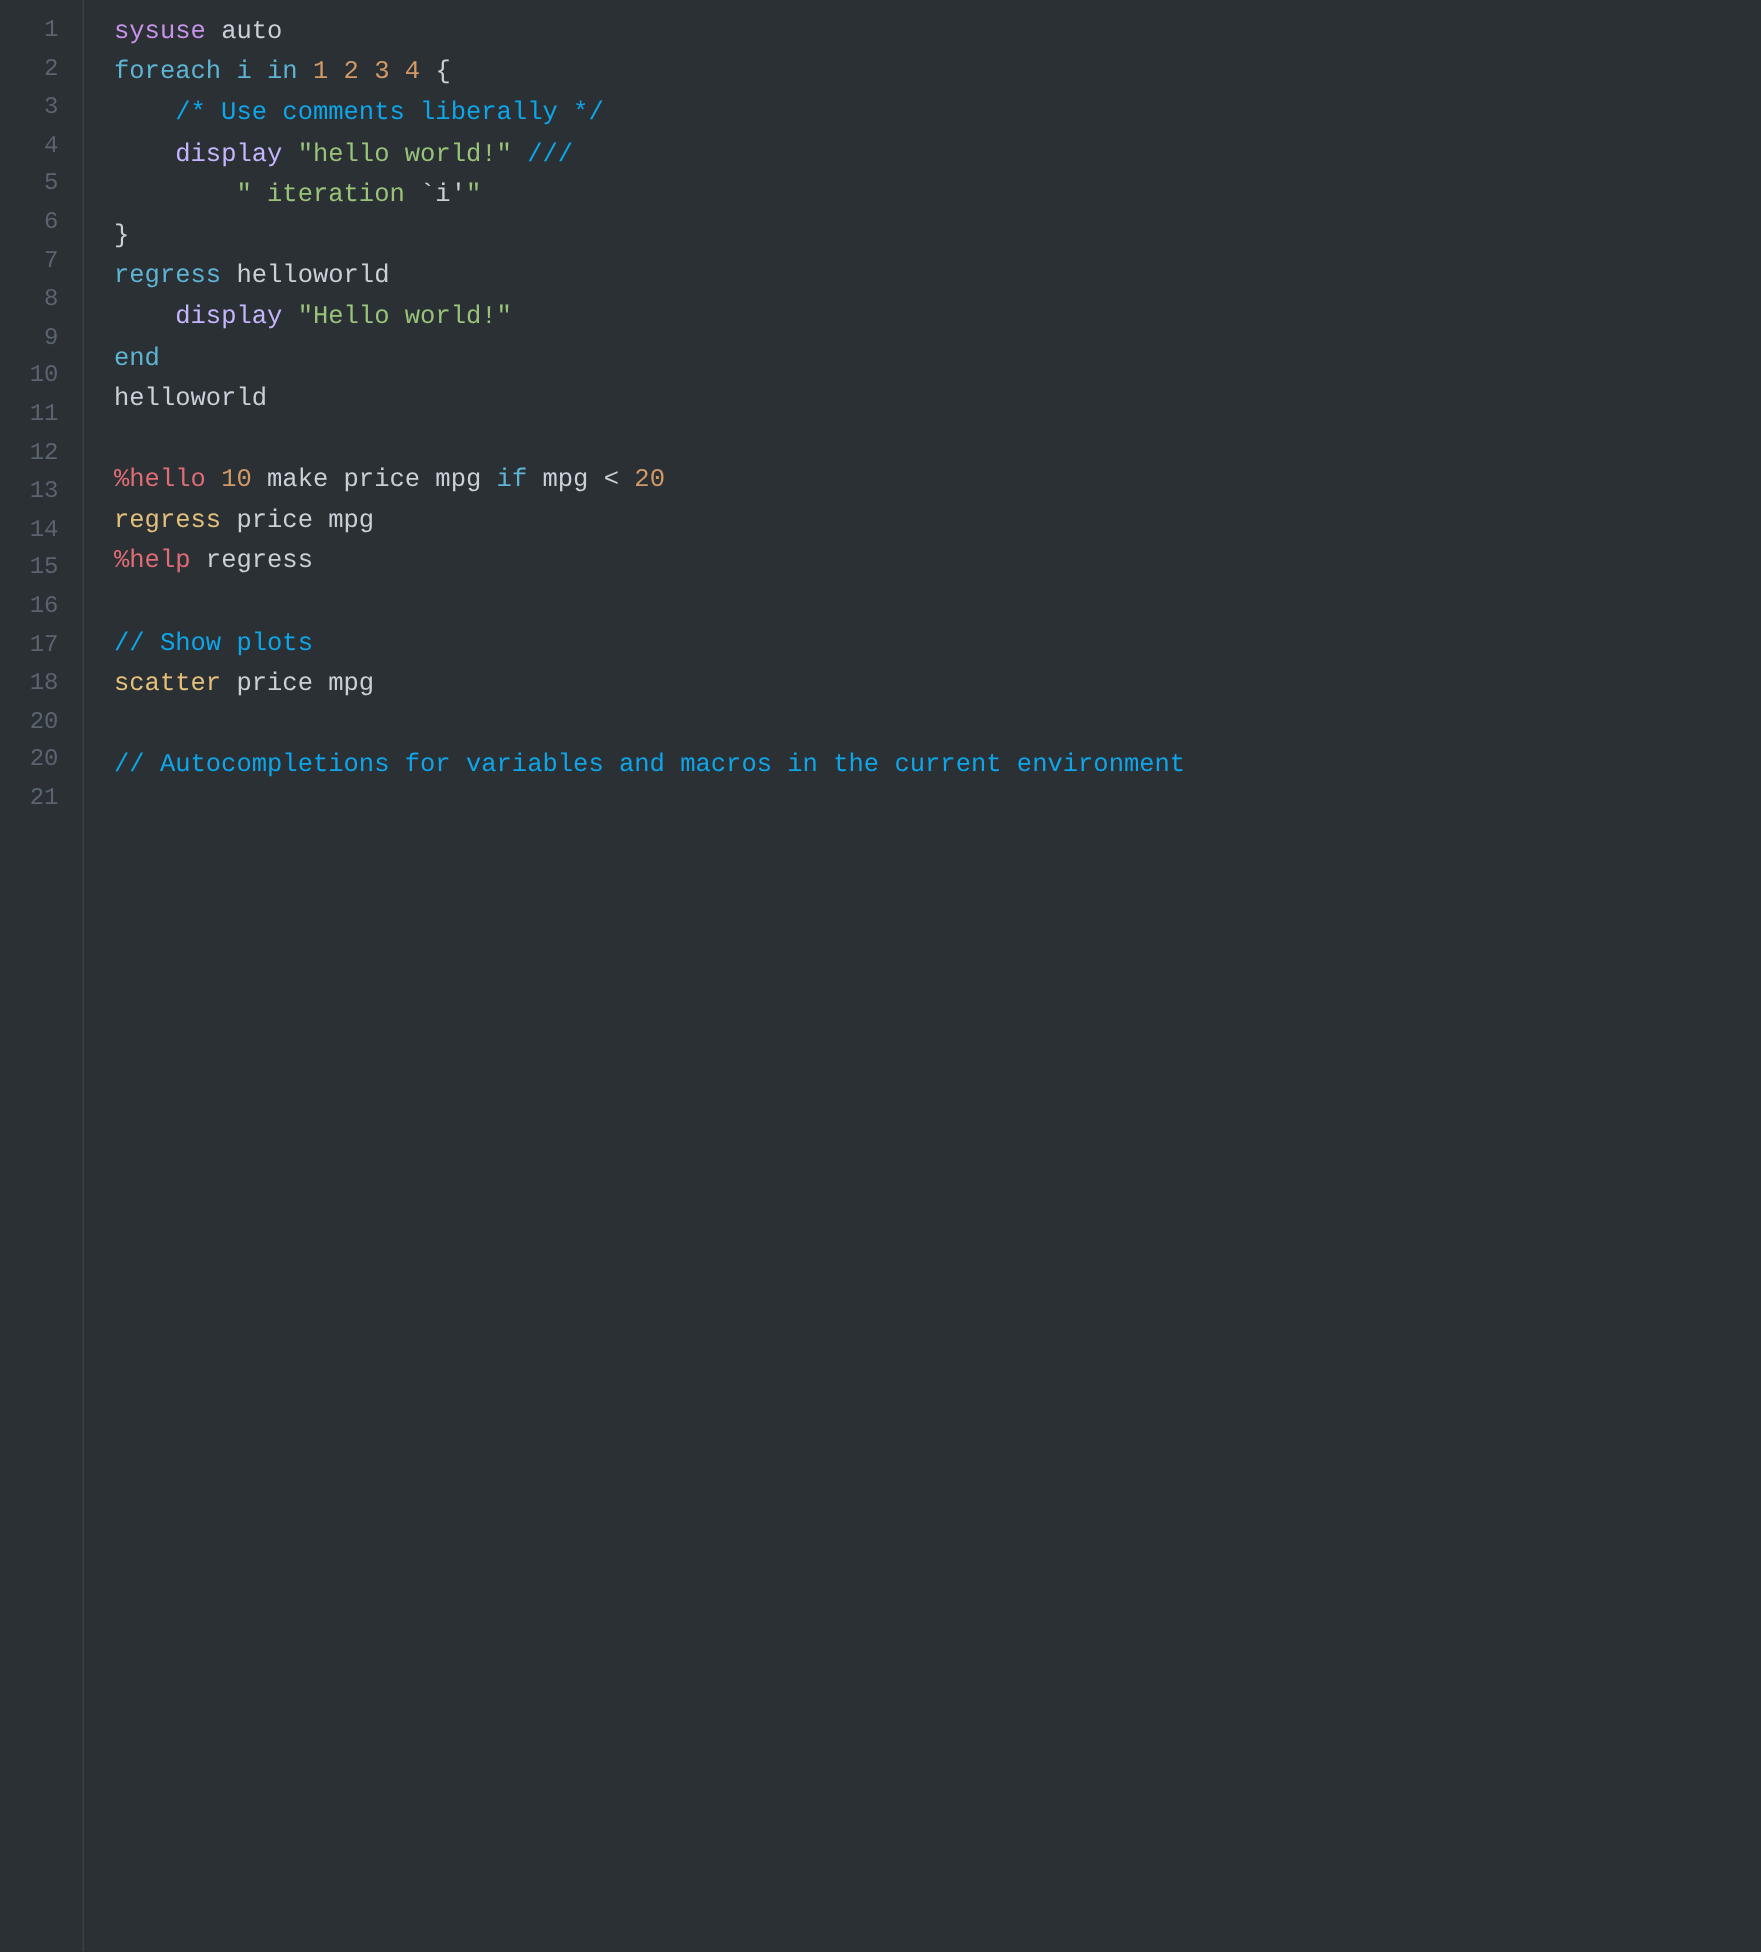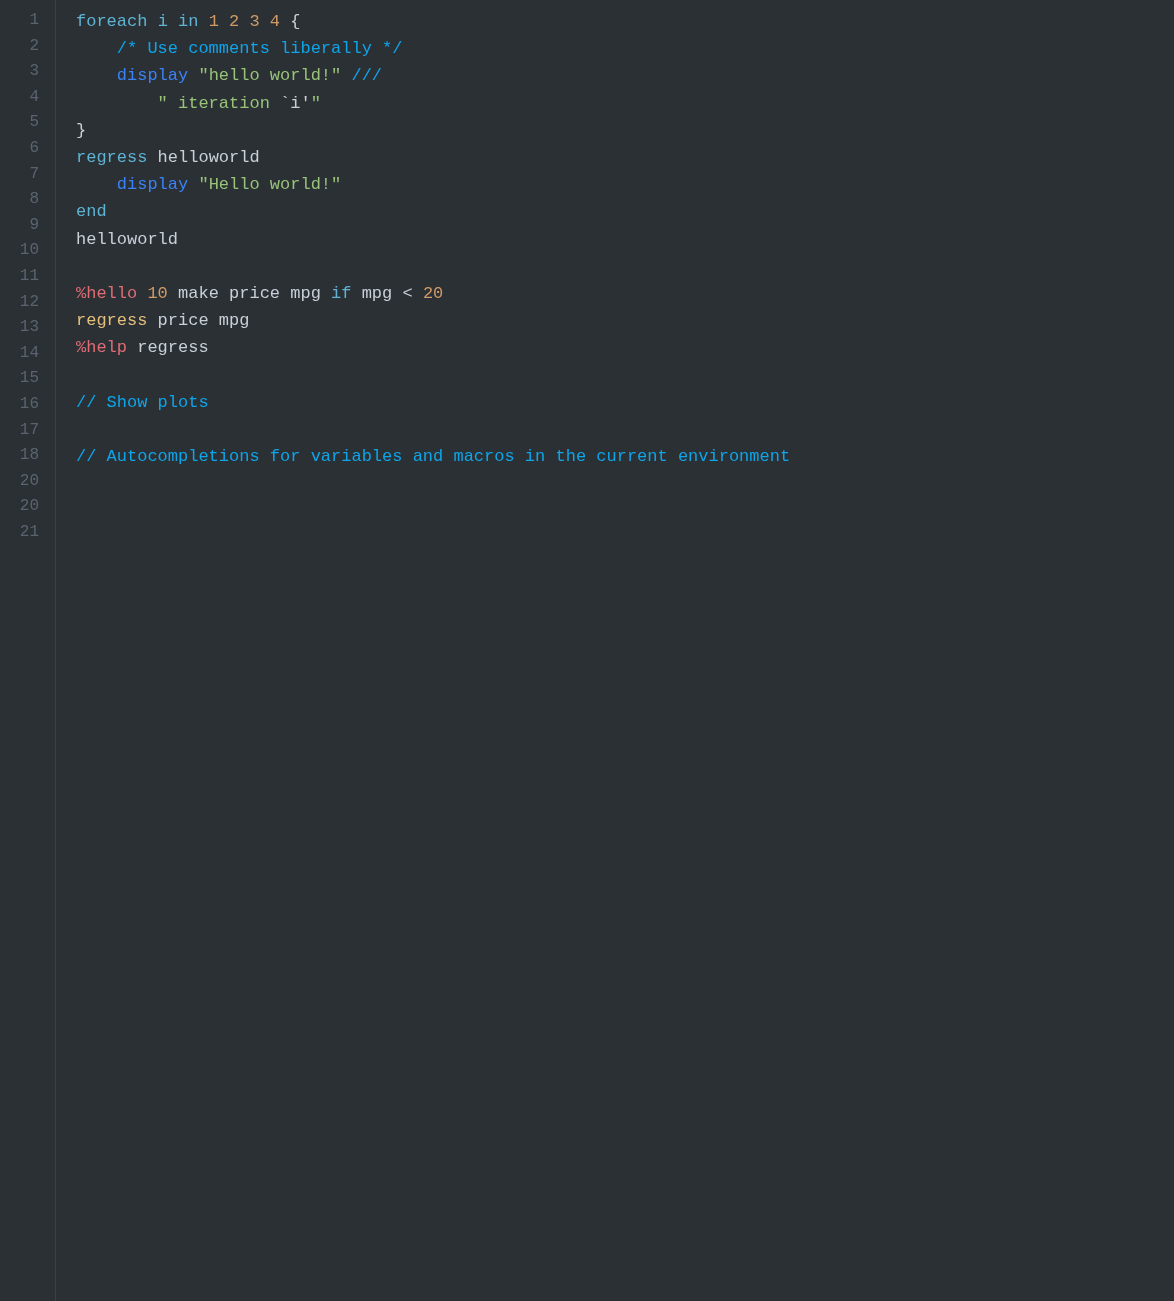--- a/index.html
+++ b/index.html
@@ -53,21 +53,21 @@
 
     .code-line {
       white-space: pre;
       line-height: 1.6;
       min-height: 1.6em;
     }
 
     
     .kw-blue { color: #5eb4d4; }       
     .kw-purple { color: #c792ea; }     
-    .kw-green { color: #3b82f6; }      
+    .kw-green { color: #c4b5fd; }      
     .kw-yellow { color: #e5c07b; }     
     .kw-orange { color: #d19a66; }     
     .str-string { color: #98c379; }           
     .comment { color: #0ea5e9; }        comments */
     .backtick { color: #c792ea; } 
     .pct-cmd { color: #e06c75; }       
     .normal { color: #c8d0d8; }
   </style>
 </head>
 <body>
@@ -90,32 +90,34 @@
       <div class="line-number">14</div>
       <div class="line-number">15</div>
       <div class="line-number">16</div>
       <div class="line-number">17</div>
       <div class="line-number">18</div>
       <div class="line-number">20</div>
       <div class="line-number">20</div>
       <div class="line-number">21</div>
     </div>
   <div class="code-area" id="code-area-container">
+  <div class="code-line"><span class="kw-purple">sysuse</span><span class="normal"> auto</span></div>
       <div class="code-line"><span class="kw-blue">foreach</span><span class="normal"> </span><span class="kw-blue">i</span><span class="normal"> </span><span class="kw-blue">in</span><span class="normal"> </span><span class="kw-orange">1</span><span class="normal"> </span><span class="kw-orange">2</span><span class="normal"> </span><span class="kw-orange">3</span><span class="normal"> </span><span class="kw-orange">4</span><span class="normal"> {</span></div>
       <div class="code-line"><span class="comment">    /* Use comments liberally */</span></div>
       <div class="code-line"><span class="normal">    </span><span class="kw-green">display</span><span class="normal"> </span><span class="str-string">"hello world!"</span><span class="comment"> ///</span></div>
       <div class="code-line"><span class="str-string">        " iteration </span><span class="backtick">`i'</span><span class="str-string">"</span></div>
       <div class="code-line"><span class="normal">}</span></div>
       <div class="code-line"><span class="kw-blue">regress</span><span class="normal"> helloworld</span></div>
       <div class="code-line"><span class="normal">    </span><span class="kw-green">display</span><span class="normal"> </span><span class="str-string">"Hello world!"</span></div>
       <div class="code-line"><span class="kw-blue">end</span></div>
       <div class="code-line"><span class="normal">helloworld</span></div>
       <div class="code-line">&nbsp;</div>
       <div class="code-line"><span class="pct-cmd">%hello</span><span class="normal"> </span><span class="kw-orange">10</span><span class="normal"> make price mpg </span><span class="kw-blue">if</span><span class="normal"> mpg &lt; </span><span class="kw-orange">20</span></div>
       <div class="code-line"><span class="kw-yellow">regress</span><span class="normal"> price mpg</span></div>
       <div class="code-line"><span class="pct-cmd">%help</span><span class="normal"> regress</span></div>
       <div class="code-line">&nbsp;</div>
       <div class="code-line"><span class="comment">// Show plots</span></div>
+      <div class="code-line"><span class="kw-yellow">scatter</span><span class="normal"> price mpg</span></div>
       <div class="code-line">&nbsp;</div>
       <div class="code-line"><span class="comment">// Autocompletions for variables and macros in the current environment</span></div>
       <div class="code-line">&nbsp;</div>
     </div>
 </div>
 
 </body></html>

